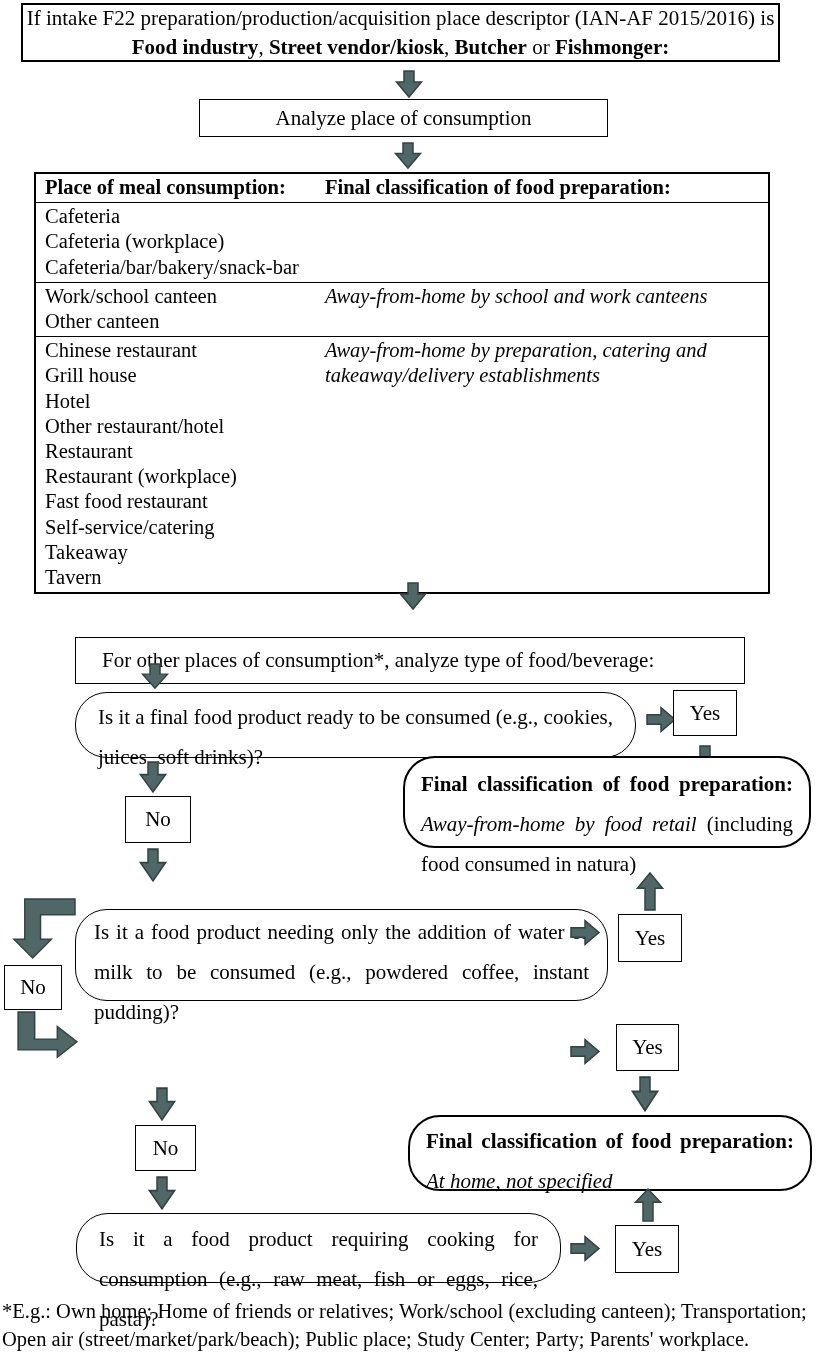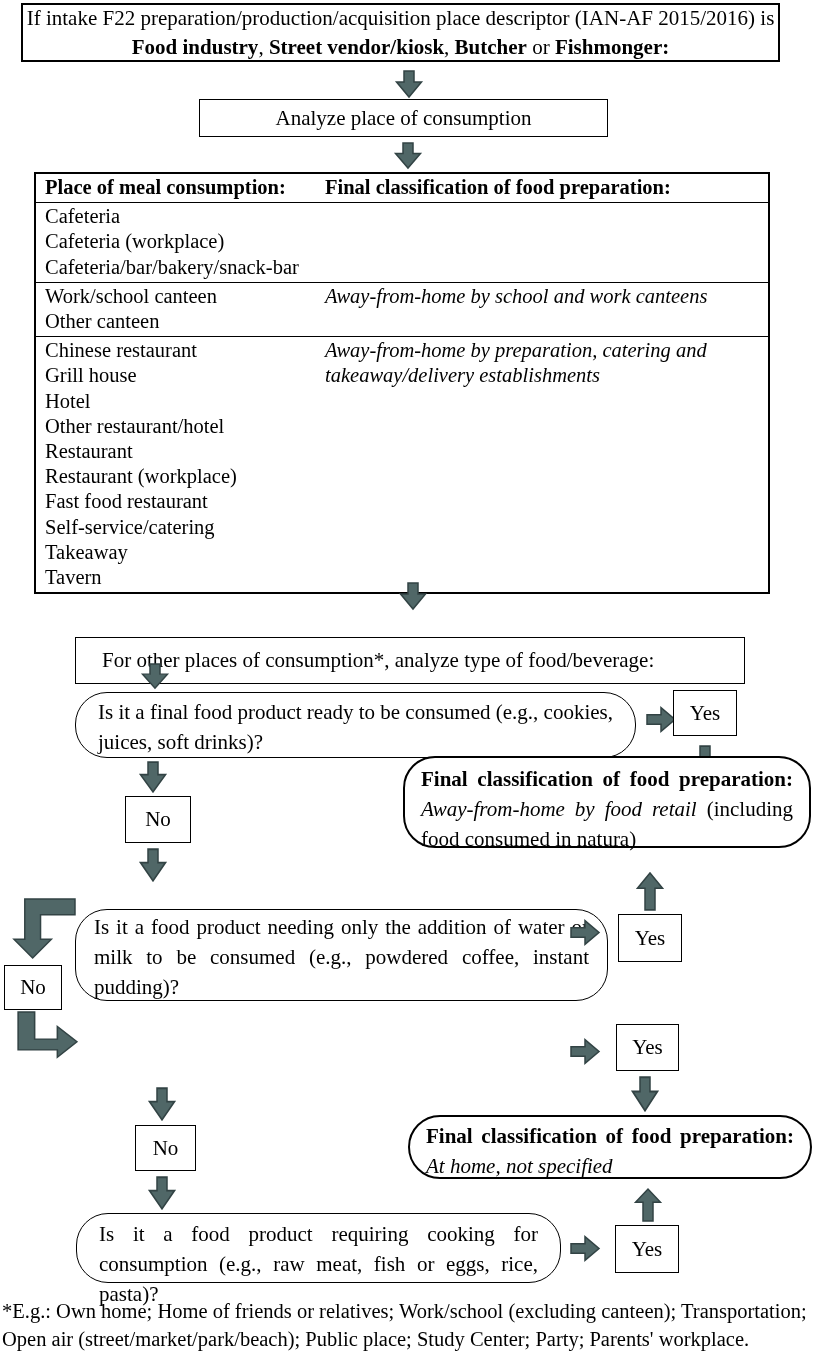--- a/index.html
+++ b/index.html
@@ -9,21 +9,21 @@
   }
   html,body{margin:0;padding:0;background:#ffffff;}
   #stage{
     position:relative;width:822px;height:1353px;background:#ffffff;
     font-family:"Liberation Serif","DejaVu Serif",serif;color:#000;
     overflow:hidden;
   }
   .box{position:absolute;box-sizing:border-box;border:2px solid var(--border);background:#fff;}
   .thin{border-width:1.5px;}
   .center{display:flex;align-items:center;justify-content:center;text-align:center;}
-  .qtext{font-size:21px;line-height:30px;text-align:justify;border-radius:32px;}
+  .qtext{font-size:21px;line-height:40px;text-align:justify;border-radius:32px;}
   .small{font-size:21px;}
   b{font-weight:bold;text-align:center;}
   .it{font-style:italic;}
   svg.arrow{position:absolute;overflow:visible;}
   svg.arrow path{fill:var(--arrow-fill);stroke:var(--arrow-stroke);stroke-width:1.5;stroke-linejoin:miter;}
   
   .tbl{position:absolute;left:34px;top:172px;width:736px;border:2px solid var(--border);background:#fff;box-sizing:border-box;font-size:20.5px;line-height:25.2px;}
   .tr{display:flex;}
   .tr + .tr{border-top:1.5px solid var(--border);}
   .c1{width:276px;flex:none;padding:1px 4px 2px 9px;}
@@ -160,21 +160,21 @@
   <svg class="arrow" style="left:570px;top:1038px;width:30px;height:27px;" viewBox="0 0 30 26" preserveAspectRatio="none">
       <path d="M1,8.5 H15 V1.5 L29,13 L15,24.5 V17.5 H1 Z"></path>
     </svg>
   <div class="box thin center small" style="left:616px;top:1024px;width:63px;height:47px;">
     <span>Yes</span>
   </div>
   <svg class="arrow" style="left:631px;top:1076px;width:28px;height:36px;" viewBox="0 0 28 28" preserveAspectRatio="none">
       <path d="M9,1 H19 V12 H26.5 L14,27 L1.5,12 H9 Z"></path>
     </svg>
 
-  <div class="box qtext" style="left:408px;top:1115px;width:404px;height:64px;padding:4px 16px;">
+  <div class="box qtext" style="left:408px;top:1115px;width:404px;height:76px;padding:4px 16px;">
     <b>Final classification of food preparation:</b>
     <span class="it">At home, not specified</span>
   </div>
 
   <svg class="arrow" style="left:148px;top:1087px;width:28px;height:34px;" viewBox="0 0 28 28" preserveAspectRatio="none">
       <path d="M9,1 H19 V12 H26.5 L14,27 L1.5,12 H9 Z"></path>
     </svg>
   <div class="box thin center small" style="left:135px;top:1125px;width:61px;height:46px;">
     <span>No</span>
   </div>

